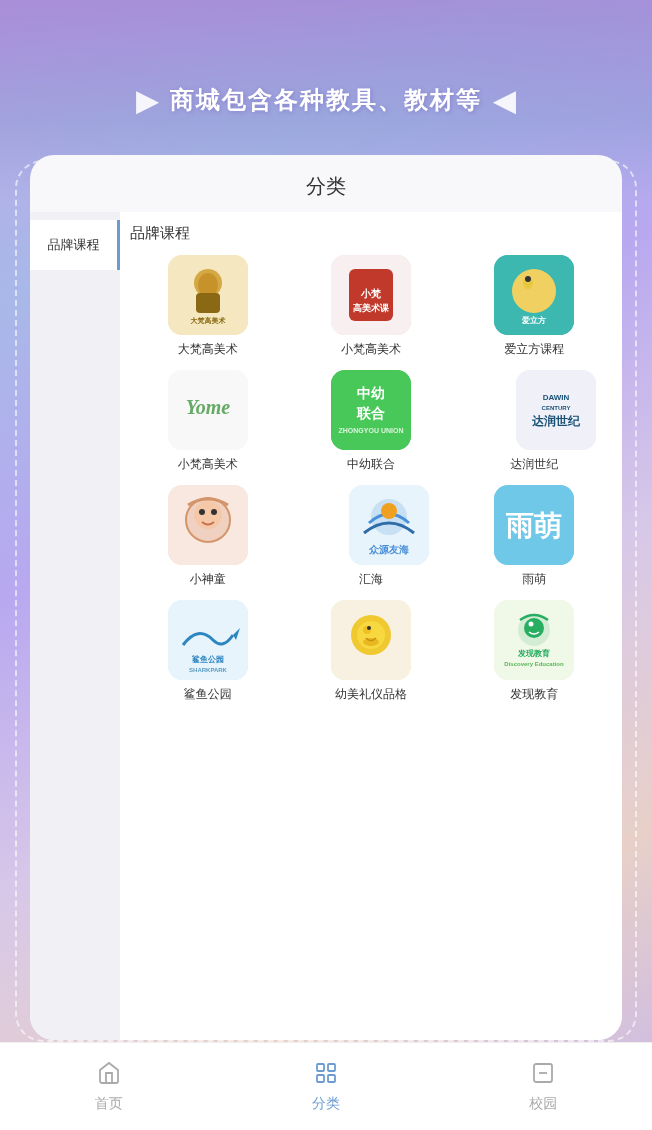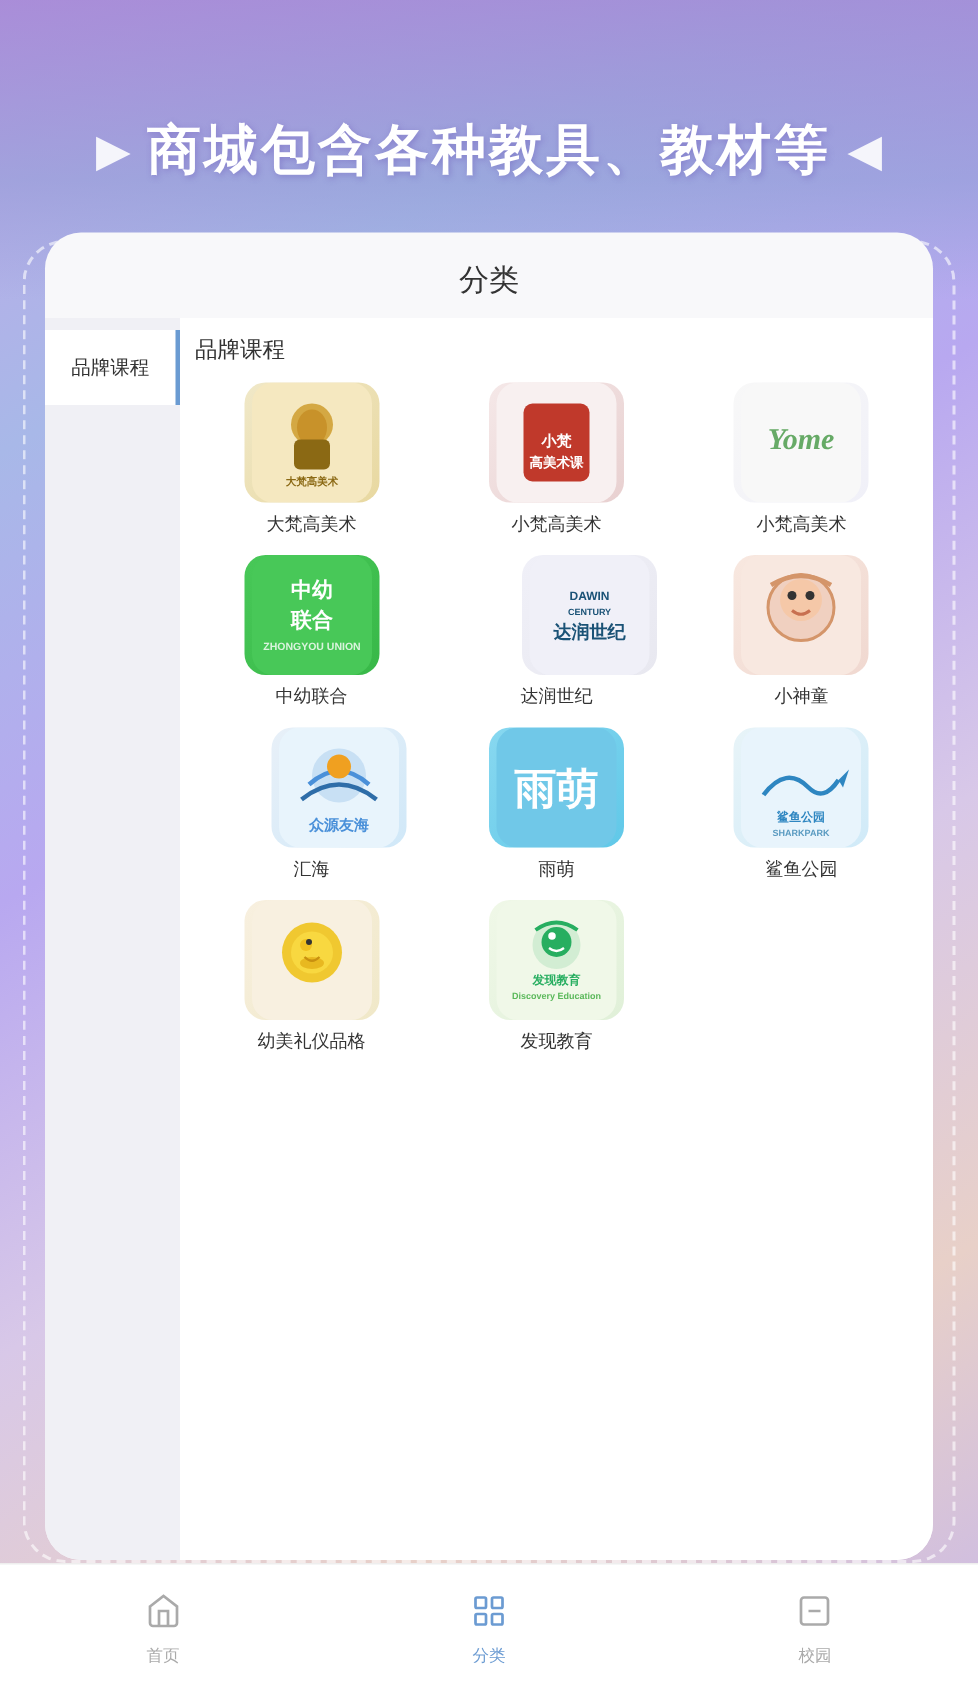--- a/index.html
+++ b/index.html
@@ -41,21 +41,21 @@
     }
 
     .banner-arrow {
       font-size: 28px;
       color: white;
       font-weight: bold;
       opacity: 0.9;
     }
 
     .banner-title {
-      font-size: 36px;
+      font-size: 24px;
       font-weight: bold;
       color: white;
       text-shadow: 1px 1px 4px rgba(100,80,180,0.4);
       letter-spacing: 2px;
     }
 
     
     .main-card {
       position: absolute;
       top: 155px;
@@ -130,21 +130,21 @@
 
     .brand-item {
       display: flex;
       flex-direction: column;
       align-items: center;
       gap: 6px;
       cursor: pointer;
     }
 
     .brand-logo {
-      width: 90px;
+      width: 80px;
       height: 80px;
       border-radius: 14px;
       overflow: hidden;
       display: flex;
       align-items: center;
       justify-content: center;
       font-size: 10px;
       color: white;
       font-weight: bold;
     }
@@ -229,21 +229,21 @@
     .nav-icon {
       font-size: 22px;
       color: #aaa;
     }
 
     .nav-icon.active-icon {
       color: #6b9bd2;
     }
 
     .nav-label {
-      font-size: 11px;
+      font-size: 14px;
       color: #aaa;
     }
 
     .nav-label.active {
       color: #6b9bd2;
     }
 
     
     .dashed-border {
       position: absolute;
@@ -306,20 +306,33 @@
             <svg viewBox="0 0 80 80" xmlns="http://www.w3.org/2000/svg">
               <rect width="80" height="80" fill="#f8f0f0" rx="14"></rect>
               <rect x="18" y="14" width="44" height="52" rx="6" fill="#c0392b"></rect>
               <text x="40" y="42" text-anchor="middle" font-size="10" fill="white" font-family="PingFang SC" font-weight="bold">小梵</text>
               <text x="40" y="56" text-anchor="middle" font-size="9" fill="white" font-family="PingFang SC">高美术课</text>
             </svg>
           </div>
           <span class="brand-name">小梵高美术</span>
         </div>
 
+        <div class="brand-item">
+          <div class="brand-logo logo-alifang">
+            <svg viewBox="0 0 80 80" xmlns="http://www.w3.org/2000/svg">
+              <rect width="80" height="80" fill="#3db8b0" rx="14"></rect>
+              <circle cx="40" cy="36" r="22" fill="#f0d060"></circle>
+              <circle cx="40" cy="33" r="14" fill="#f0d060"></circle>
+              <ellipse cx="34" cy="28" rx="5" ry="6" fill="#e8c840"></ellipse>
+              <circle cx="34" cy="24" r="3" fill="#333"></circle>
+              <text x="40" y="68" text-anchor="middle" font-size="8" fill="white" font-family="PingFang SC">爱立方</text>
+            </svg>
+          </div>
+          <span class="brand-name">爱立方课程</span>
+        </div>
 
         <div class="brand-item">
           <div class="brand-logo logo-youmei">
             <svg viewBox="0 0 80 80" xmlns="http://www.w3.org/2000/svg">
               <rect width="80" height="80" fill="#f8f8f8" rx="14"></rect>
               <text x="40" y="44" text-anchor="middle" font-size="20" fill="#66aa66" font-style="italic" font-family="Georgia" font-weight="bold">Yome</text>
             </svg>
           </div>
           <span class="brand-name">小梵高美术</span>
         </div>

